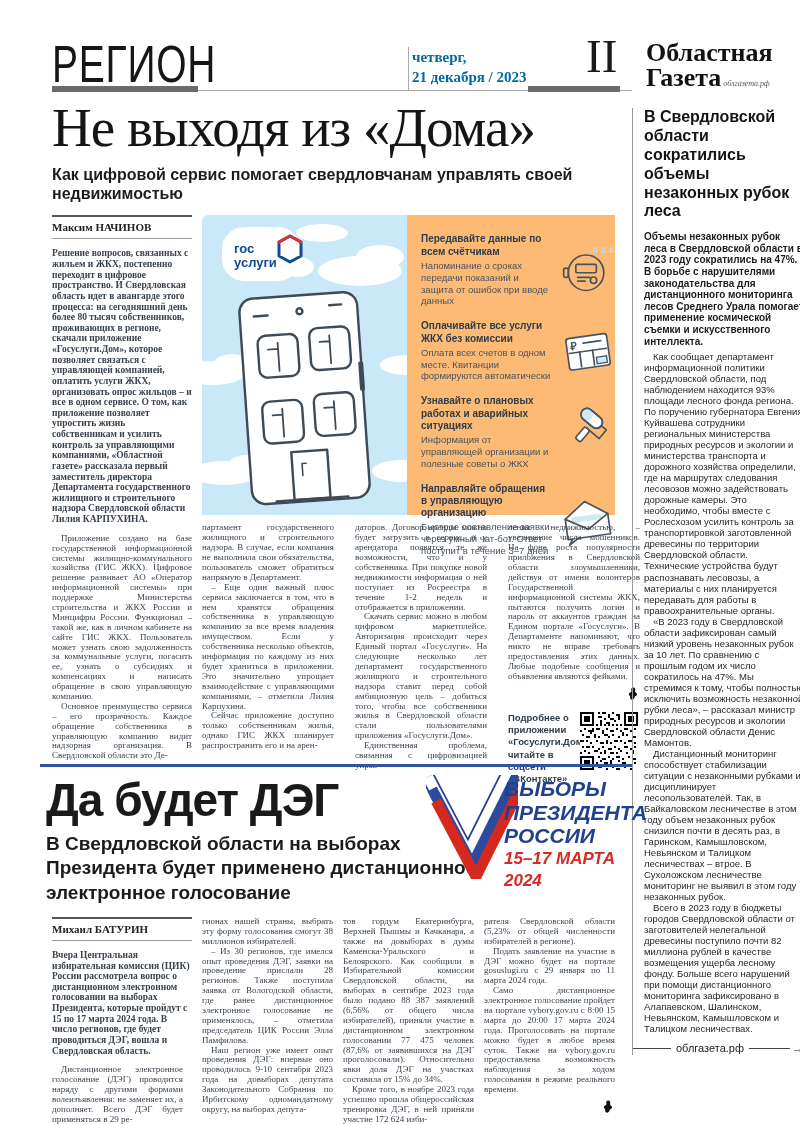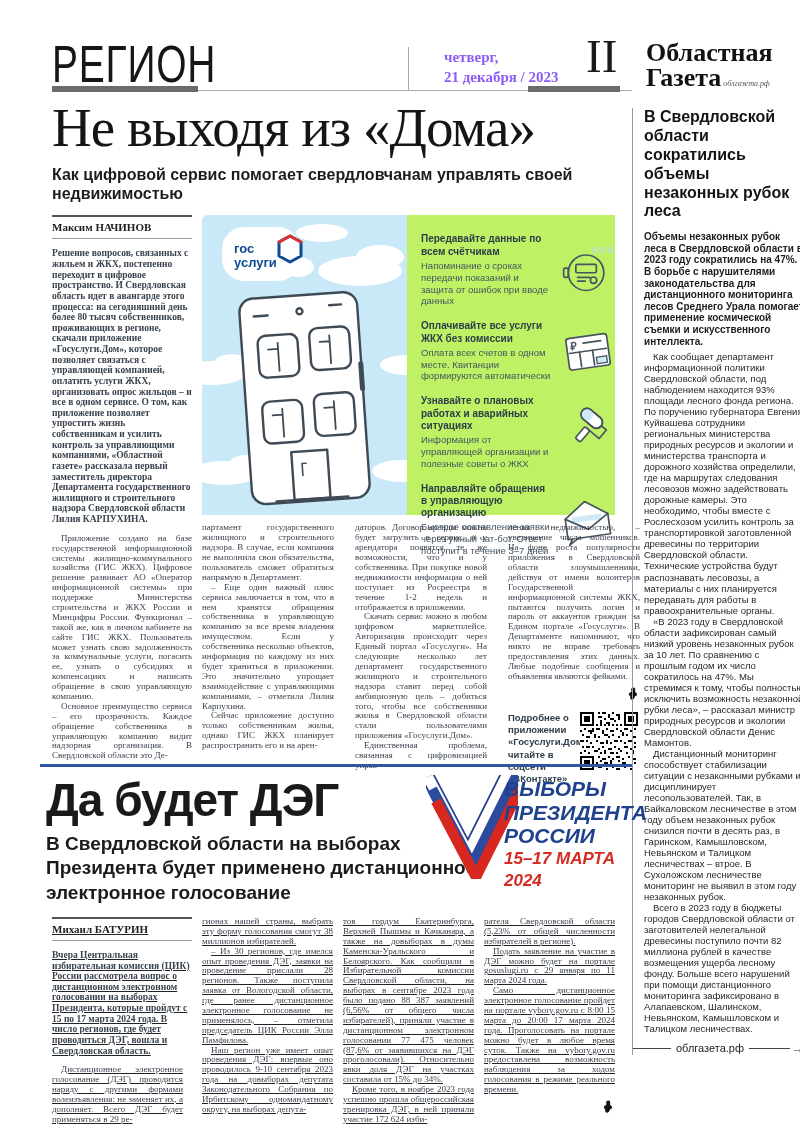--- a/index.html
+++ b/index.html
@@ -5,41 +5,41 @@
   html,body{margin:0;padding:0;background:#e8e8e8;}
   .page{position:relative;width:800px;height:1125px;background:#ffffff;overflow:hidden;
         font-family:"Liberation Sans",sans-serif;color:#222;}
   
   .m-section{position:absolute;left:52px;top:38px;font:400 52px/1 "Liberation Sans",sans-serif;
              color:#161616;transform:scaleX(.75);transform-origin:left top;letter-spacing:1px;}
   .m-thin{position:absolute;left:52px;top:90px;width:580px;height:1px;background:#a9a9a9;}
   .m-thick1{position:absolute;left:52px;top:86px;width:146px;height:6px;background:#6b6b6b;}
   .m-thick2{position:absolute;left:528px;top:86px;width:92px;height:6px;background:#6b6b6b;}
   .m-vline{position:absolute;left:408px;top:47px;width:1px;height:43px;background:#a9a9a9;}
-  .m-date{position:absolute;left:444px;top:48px;font:700 15px/1.3 "Liberation Serif",serif;color:#8b5cf6;}
+  .m-date{position:absolute;left:412px;top:48px;font:700 15px/1.3 "Liberation Serif",serif;color:#0369a1;}
   .m-pagenum{position:absolute;left:586px;top:33px;font:400 47px/1 "Liberation Serif",serif;color:#1a1a1a;}
   .m-brand{position:absolute;left:646px;top:40px;font:700 26px/0.98 "Liberation Serif",serif;color:#111;}
   .m-site{font:italic 400 8px "Liberation Serif",serif;color:#555;margin-left:2px;}
   
   .main-article{position:absolute;left:52px;top:100px;width:568px;}
   .ma-title{font:400 55px/1.02 "Liberation Serif",serif;color:#151515;letter-spacing:-1px;margin:0;}
   .ma-sub{margin-top:9px;font:700 16px/1.2 "Liberation Sans",sans-serif;color:#1d1d1d;}
   .ma-row{margin-top:12px;display:flex;gap:10px;}
   .col1{width:140px;flex:none;}
   .byline{font:700 11px/1 "Liberation Serif",serif;color:#222;padding:5px 0 5px;
           border-top:2px solid #555;border-bottom:1px solid #9a9a9a;margin-bottom:9px;}
   .lead-p{font:700 9.5px/1.12 "Liberation Serif",serif;color:#39434e;margin:0;}
   .pcol p{font:400 9px/1.1 "Liberation Serif",serif;color:#3a434e;text-align:justify;margin:0;}
   .pcol p + p{text-indent:9px;}
   .indent-all p{text-indent:9px;}
   .col1-body{margin-top:9px;}
   .ma-right{width:418px;flex:none;}
   .illo{display:flex;height:300px;}
   .sky{position:relative;width:205px;height:300px;flex:none;border-radius:6px 0 0 0;overflow:hidden;}
-  .info{width:208px;flex:none;padding:18px 0 0 14px;box-sizing:border-box;background:#bef264;}
+  .info{width:208px;flex:none;padding:18px 0 0 14px;box-sizing:border-box;background:#fdba74;}
   .info-item{display:flex;gap:6px;margin-bottom:13px;}
   .info-txt{flex:1;}
   .info-title{font:700 10px/1.22 "Liberation Sans",sans-serif;color:#2e3d49;margin:0 0 2px;}
   .info-desc{font:400 9.5px/1.25 "Liberation Sans",sans-serif;color:#46545f;margin:0;}
   .info-ico{width:56px;flex:none;}
   .cols3{margin-top:8px;display:flex;gap:21px;}
   .cols3 .pcol{width:132px;flex:none;}
   .endmark{text-align:right;margin:4px 2px 2px 0;}
   .more{margin-top:8px;display:flex;gap:6px;align-items:flex-start;}
   .more-txt{width:66px;flex:none;font:700 9.5px/1.3 "Liberation Sans",sans-serif;color:#2e3d49;}
@@ -55,21 +55,21 @@
   .sb-footer{margin-top:8px;display:flex;align-items:center;gap:5px;
              font:400 11px/1 "Liberation Sans",sans-serif;color:#222;}
   .sf-line{height:1px;background:#444;}
   .sf-l1{width:38px;margin-left:-11px;}
   .sf-l2{flex:1;}
   .sf-arrow{font-size:13px;margin-left:-4px;color:#222;}
   
   .second{position:absolute;left:40px;top:764px;width:592px;border-top:3px solid #2f55a4;}
   .sa-title{margin:10px 0 0 6px;font:700 46px/1 "Liberation Sans",sans-serif;color:#1a1a1a;letter-spacing:-1px;}
   .sa-sub{margin:9px 0 0 6px;width:470px;font:700 19px/1.28 "Liberation Sans",sans-serif;color:#1b1b1b;}
-  .sa-row{margin:12px 0 0 12px;display:flex;gap:10px;text-decoration:underline;}
+  .sa-row{margin:12px 0 0 12px;display:flex;gap:10px;}
   .sa-row .col1{width:140px;}
   .sa-row .pcol{width:131px;flex:none;}
   .v-logo{position:absolute;right:0;top:8px;width:206px;display:flex;}
   .v-mark{width:92px;height:104px;flex:none;}
   .v-text{margin-left:-14px;padding-top:2px;}
   .v-l{font:italic 700 21px/1.12 "Liberation Sans",sans-serif;letter-spacing:0;}
   .v-date{font:italic 700 17px/1.3 "Liberation Sans",sans-serif;}
 </style>
 </head>
 <body>

